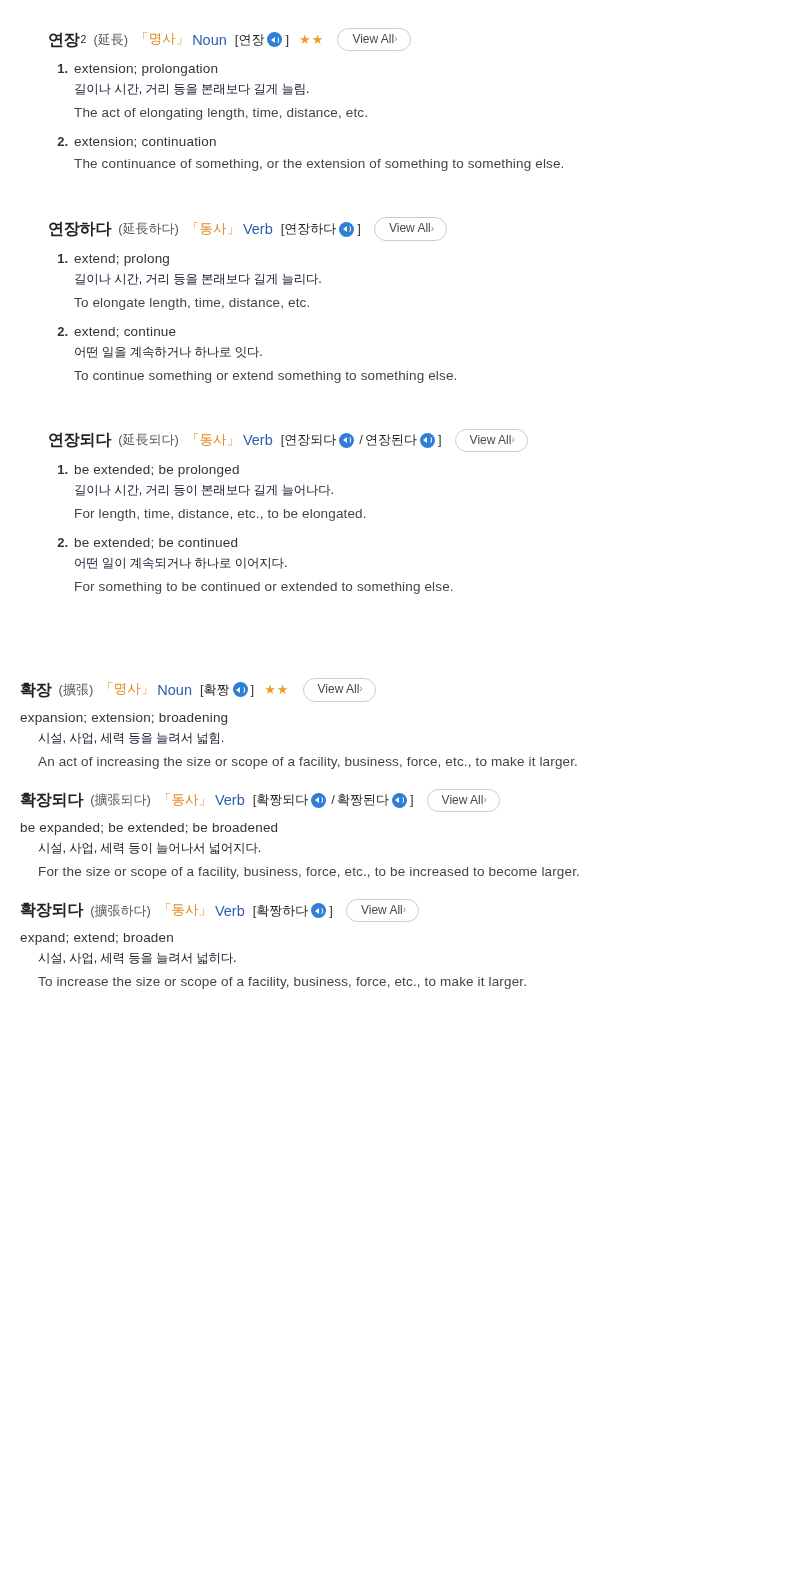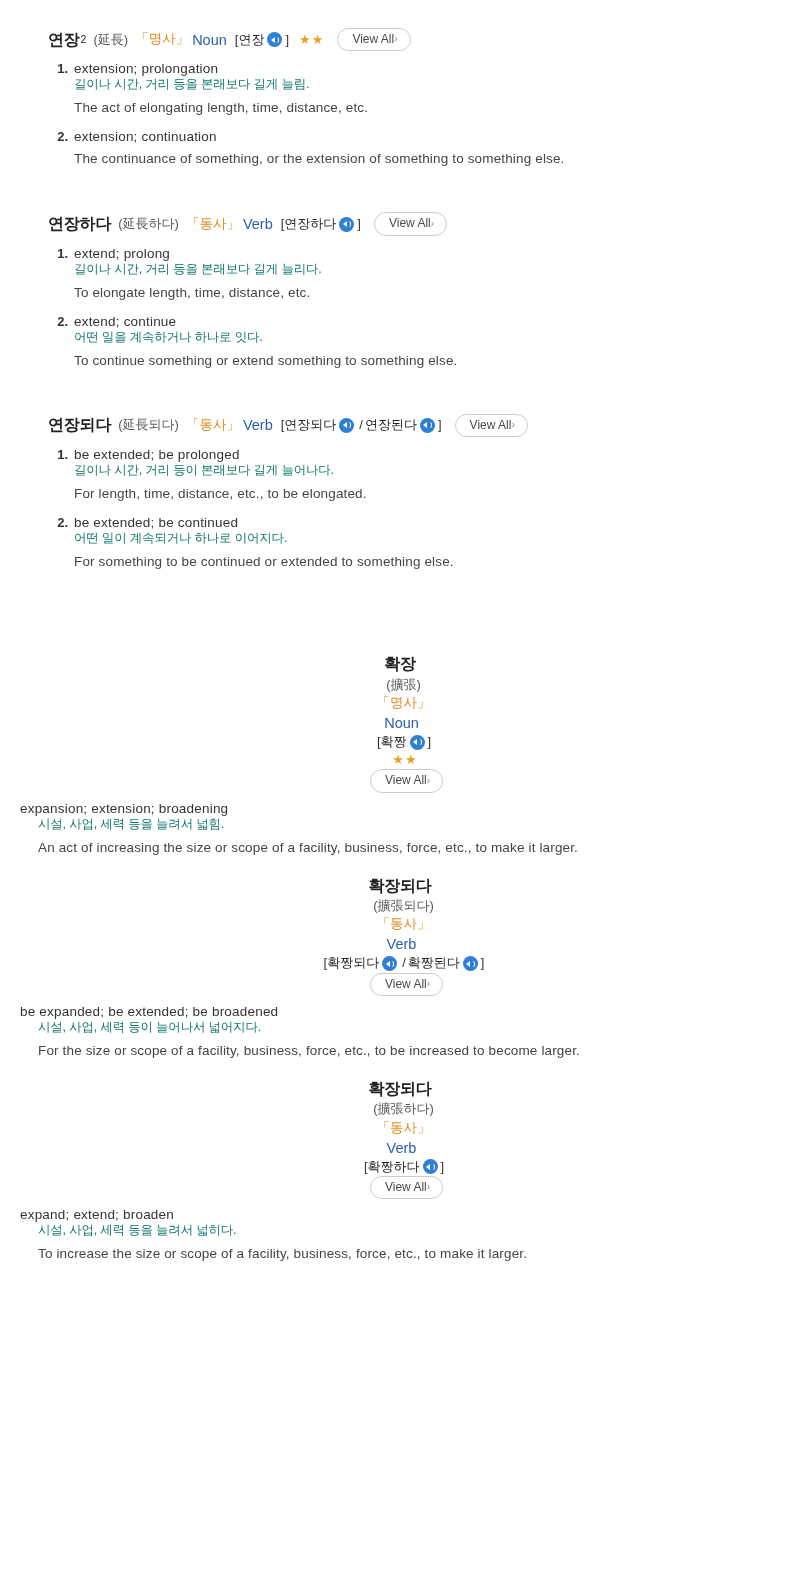--- a/index.html
+++ b/index.html
@@ -153,40 +153,41 @@
     margin-right: 6px;
   }
   .num::after { content: "."; }
   .eng-gloss {
     font-size: 13.5px;
     color: #333;
     letter-spacing: 0.2px;
   }
   .ko-def {
     font-size: 12.5px;
-    color: #0f766e;
+    color: #0f172a;
     margin-left: 26px;
+    margin-top: 5px;
     letter-spacing: -0.2px;
   }
   .en-def {
     font-size: 13.5px;
     color: #444;
     margin-left: 26px;
     margin-top: 7px;
     letter-spacing: 0.15px;
   }
   .sense.nonum .eng-gloss { margin-left: 0; }
   .sense.nonum .ko-def,
   .sense.nonum .en-def { margin-left: 18px; }
 
   .gap-lg { height: 58px; }
   .gap-md { height: 20px; }
 
   .block2 .entry { margin-bottom: 20px; }
-  .block2 .entry-head { margin-bottom: 8px; flex-direction: column; }
+  .block2 .entry-head { margin-bottom: 8px; }
 </style>
 </head>
 <body>
 
 <div class="page">
 
   <div class="group indented">
 
     <div class="entry">
       <div class="entry-head">

